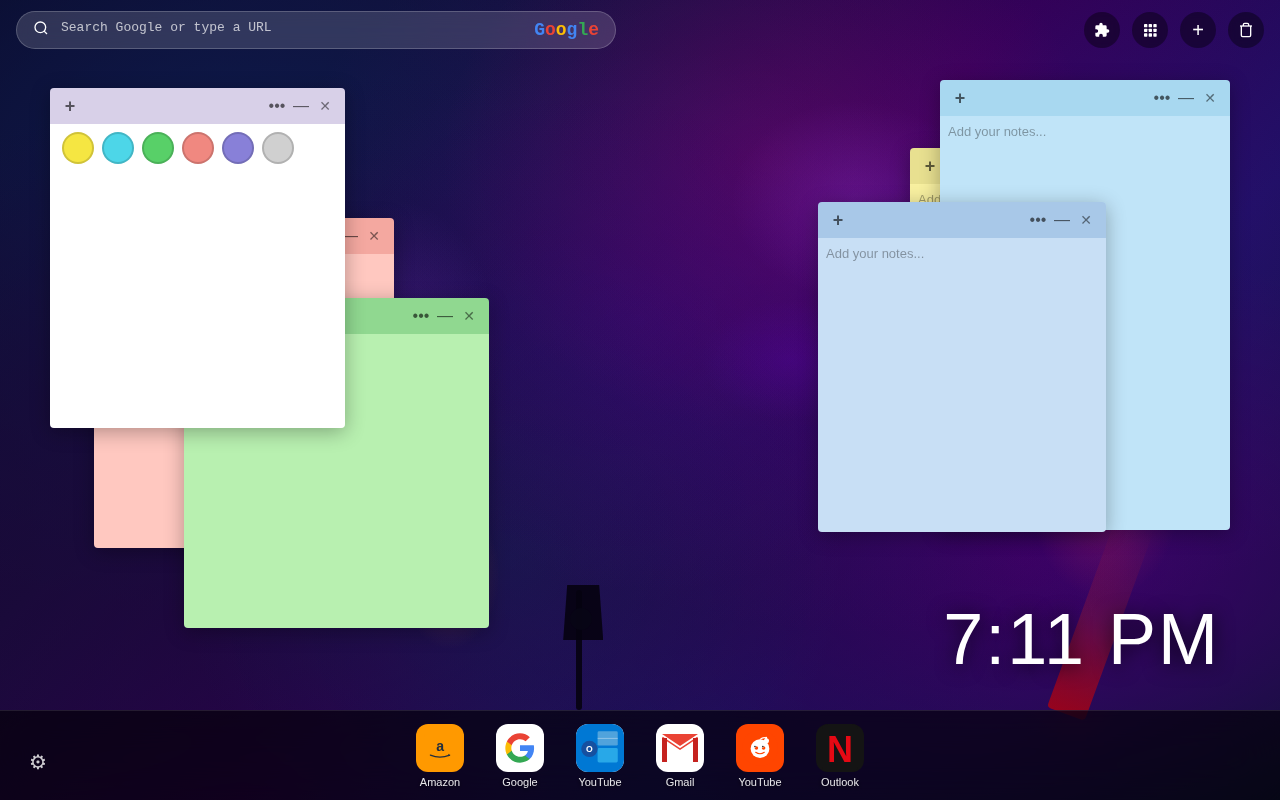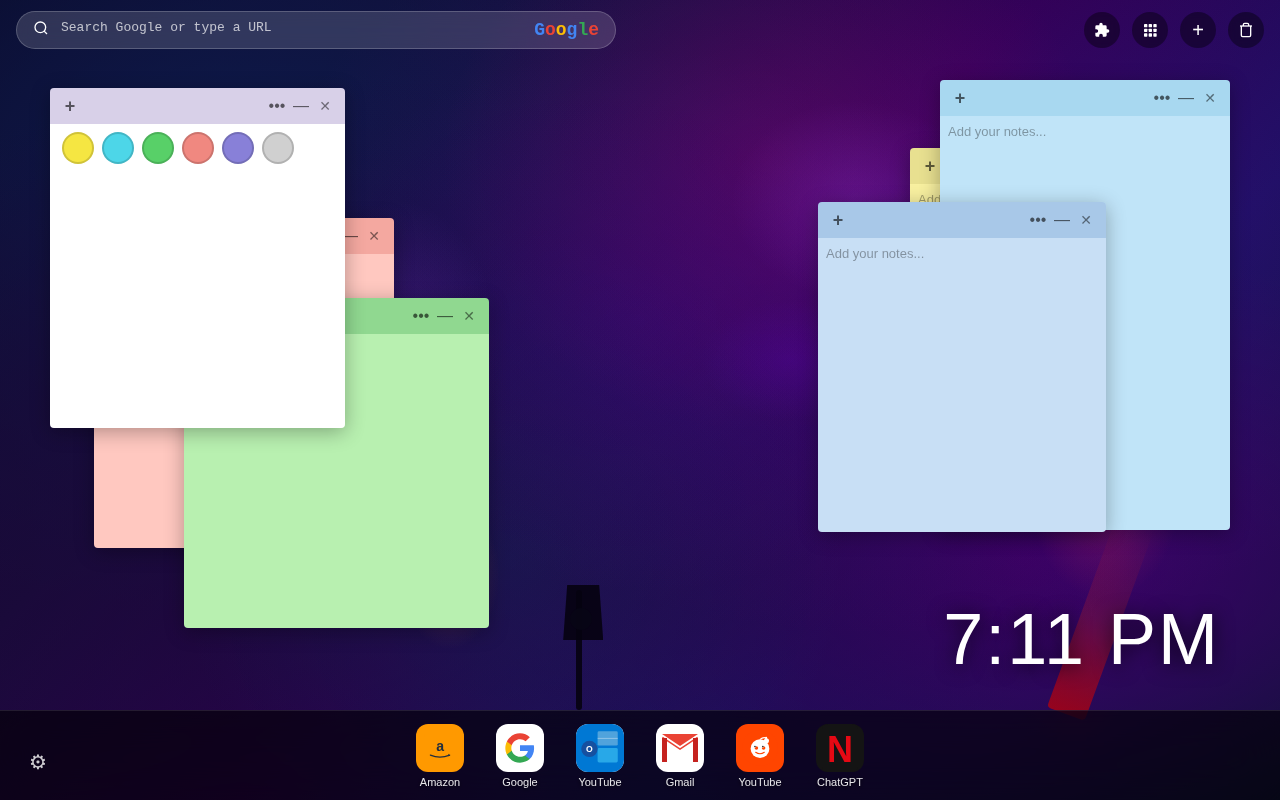--- a/index.html
+++ b/index.html
@@ -591,16 +591,16 @@
     <span class="dock-label">YouTube</span>
   </div>
 
   <div class="dock-item">
     <div class="dock-icon netflix-icon">
       <svg width="36" height="48" viewBox="0 0 36 48">
         <rect width="36" height="48" rx="5" fill="#141414"></rect>
         <text x="18" y="38" text-anchor="middle" font-size="36" font-weight="900" font-family="Arial" fill="#e50914">N</text>
       </svg>
     </div>
-    <span class="dock-label">ChatGPT</span>
+    <span class="dock-label">Outlook</span>
   </div>
 
 </div>
 
 </body></html>

